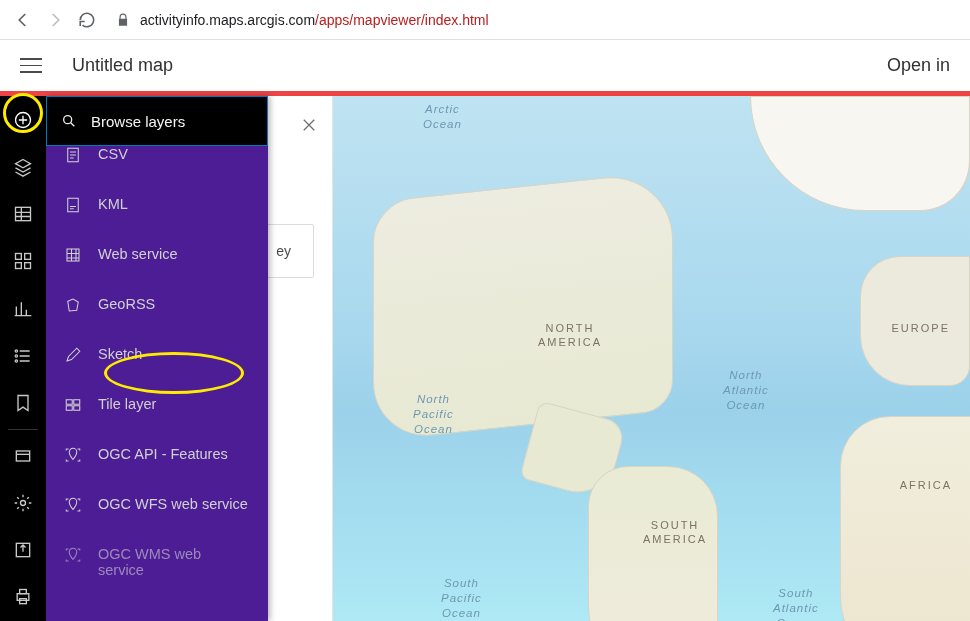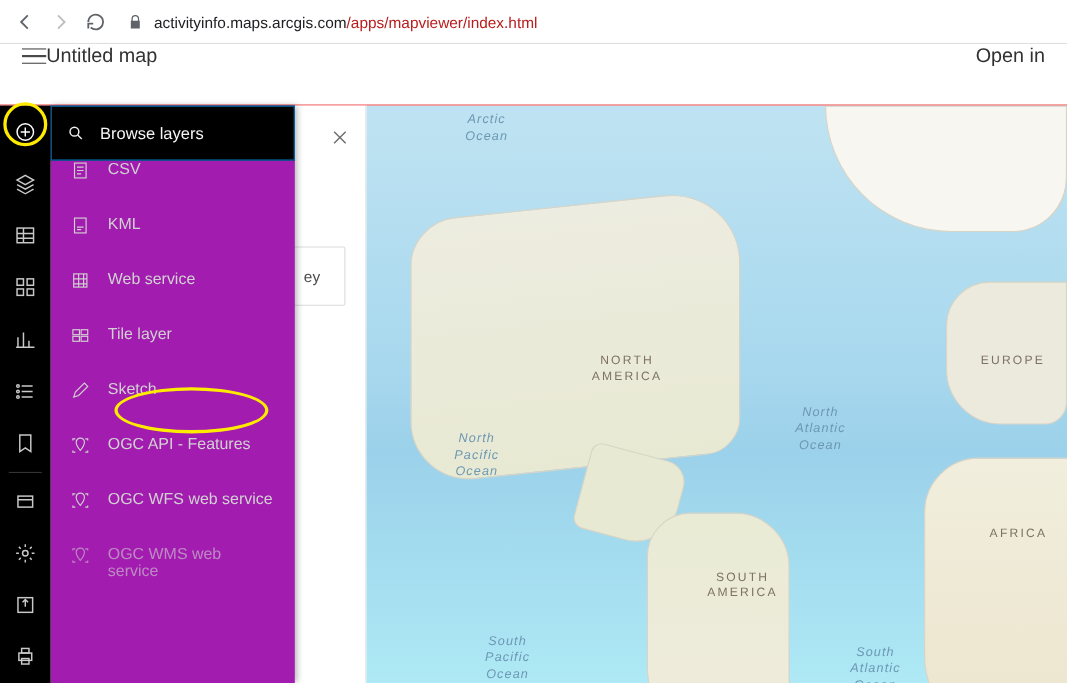--- a/index.html
+++ b/index.html
@@ -6,38 +6,38 @@
 body { font-family: -apple-system, BlinkMacSystemFont, "Segoe UI", Arial, sans-serif; background: #fff; width: 970px; height: 621px; overflow: hidden; }
 
 .browser-bar { height: 40px; display: flex; align-items: center; gap: 14px; padding: 0 14px; border-bottom: 1px solid #e0e0e0; }
 .nav-icon { width: 18px; height: 18px; color: #5f6368; display: flex; align-items: center; justify-content: center; cursor: pointer; }
 .nav-icon.disabled { color: #bdbdbd; }
 .url-bar { flex: 1; display: flex; align-items: center; gap: 10px; padding: 0 6px; color: #202124; font-size: 14px; }
 .lock { width: 14px; height: 14px; color: #5f6368; }
 .url-host { color: #202124; margin-top: 25px; }
 .url-path { color: #b91c1c; }
 
-.app-header { height: 56px; display: flex; padding: 0 20px; border-bottom: 1px solid #ef4444; }
+.app-header { height: 56px; display: flex; align-items: center; padding: 0 20px; gap: 30px; border-bottom: 5px solid #ef4444; }
 .hamburger { width: 22px; height: 22px; display: flex; flex-direction: column; justify-content: center; gap: 5px; cursor: pointer; }
 .hamburger span { height: 1.5px; background: #4a4a4a; }
 .map-title { font-size: 18px; color: #323232; font-weight: 400; }
 .openin { margin-left: auto; font-size: 18px; color: #323232; }
 
 .workspace { position: relative; height: 525px; display: flex; }
 
 .rail { width: 46px; background: #000; display: flex; flex-direction: column; align-items: center; padding-top: 0; position: relative; z-index: 4; }
 .rail-item { width: 46px; height: 48px; display: flex; align-items: center; justify-content: center; color: #c9c9c9; cursor: pointer; }
 .rail-item svg { width: 20px; height: 20px; }
 .rail-divider { width: 30px; height: 1px; background: #333; margin: 2px 0; }
 
 .panel-bg { width: 287px; background: #fff; border-right: 1px solid #e4e4e4; position: relative; }
 .close-x { position: absolute; top: 22px; right: 16px; width: 14px; height: 14px; color: #6e6e6e; cursor: pointer; z-index: 2;}
 .partial-card { position: absolute; left: 18px; top: 128px; right: 18px; border: 1px solid #dcdcdc; border-radius: 2px; padding: 18px; font-size: 14px; color: #4c4c4c; }
 
-.flyout { position: absolute; left: 46px; top: 0; bottom: 0; width: 222px; background: #a21caf; z-index: 3; box-shadow: 2px 0 6px rgba(0,0,0,0.3); }
+.flyout { position: absolute; left: 46px; top: 0; bottom: 0; width: 222px; background: #4c1d95; z-index: 3; box-shadow: 2px 0 6px rgba(0,0,0,0.3); }
 .flyout-search { height: 50px; border: 1.5px solid #0079c1; background: #000; display: flex; align-items: center; gap: 14px; padding: 0 14px; }
 .flyout-search svg { width: 16px; height: 16px; color: #eee; }
 .flyout-search span { color: #f5f5f5; font-size: 15px; }
 .flyout-item { height: 50px; display: flex; gap: 16px; padding: 0 18px; color: #d1d1d1; cursor: pointer; font-size: 14.5px; }
 .flyout-item svg { width: 18px; height: 18px; flex-shrink: 0; }
 
 .map { flex: 1; position: relative; overflow: hidden; }
 .ocean { position: absolute; inset: 0; background: linear-gradient(180deg, #bfe3f2 0%, #a8d8ee 45%, #9bd1ea 60%, #aee9f5 100%); }
 .land { position: absolute; background: #f3f0e4; border: 1px solid #d8d4c6; }
 .greenland { top: 0; right: 0; width: 220px; height: 115px; border-radius: 0 0 60px 140px; background: #f8f6f0; }
@@ -205,32 +205,38 @@
     </div>
     <div class="flyout-item">
       <svg viewBox="0 0 24 24" fill="none" stroke="currentColor" stroke-width="1.4">
           <rect x="4" y="4" width="16" height="16"></rect>
           <path d="M4 10h16M4 16h16M10 4v16M16 4v16"></path>
         </svg>
       <span>Web service</span>
     </div>
     <div class="flyout-item">
       <svg viewBox="0 0 24 24" fill="none" stroke="currentColor" stroke-width="1.4">
+          <path d="M5 7l7-3 7 4-2 11-10 1-2-13z"></path>
+        </svg>
+      <span>GeoRSS</span>
+    </div>
+    <div class="flyout-item">
+      <svg viewBox="0 0 24 24" fill="none" stroke="currentColor" stroke-width="1.4">
+          <path d="M4 20l2-6L17 3l4 4L10 18l-6 2z"></path>
+        </svg>
+      <span>Sketch</span>
+    </div>
+    <div class="flyout-item">
+      <svg viewBox="0 0 24 24" fill="none" stroke="currentColor" stroke-width="1.4">
           <rect x="3" y="5" width="8" height="6"></rect>
           <rect x="13" y="5" width="8" height="6"></rect>
           <rect x="3" y="13" width="8" height="6"></rect>
           <rect x="13" y="13" width="8" height="6"></rect>
         </svg>
       <span>Tile layer</span>
-    </div>
-    <div class="flyout-item">
-      <svg viewBox="0 0 24 24" fill="none" stroke="currentColor" stroke-width="1.4">
-          <path d="M4 20l2-6L17 3l4 4L10 18l-6 2z"></path>
-        </svg>
-      <span>Sketch</span>
     </div>
     <div class="flyout-item">
       <svg viewBox="0 0 24 24" fill="none" stroke="currentColor" stroke-width="1.4">
           <path d="M12 3a5 5 0 0 1 5 5c0 4-5 10-5 10S7 12 7 8a5 5 0 0 1 5-5z"></path>
           <path d="M3 6v-2h3M21 6v-2h-3M3 18v2h3M21 18v2h-3"></path>
         </svg>
       <span>OGC API - Features</span>
     </div>
     <div class="flyout-item">
       <svg viewBox="0 0 24 24" fill="none" stroke="currentColor" stroke-width="1.4">

